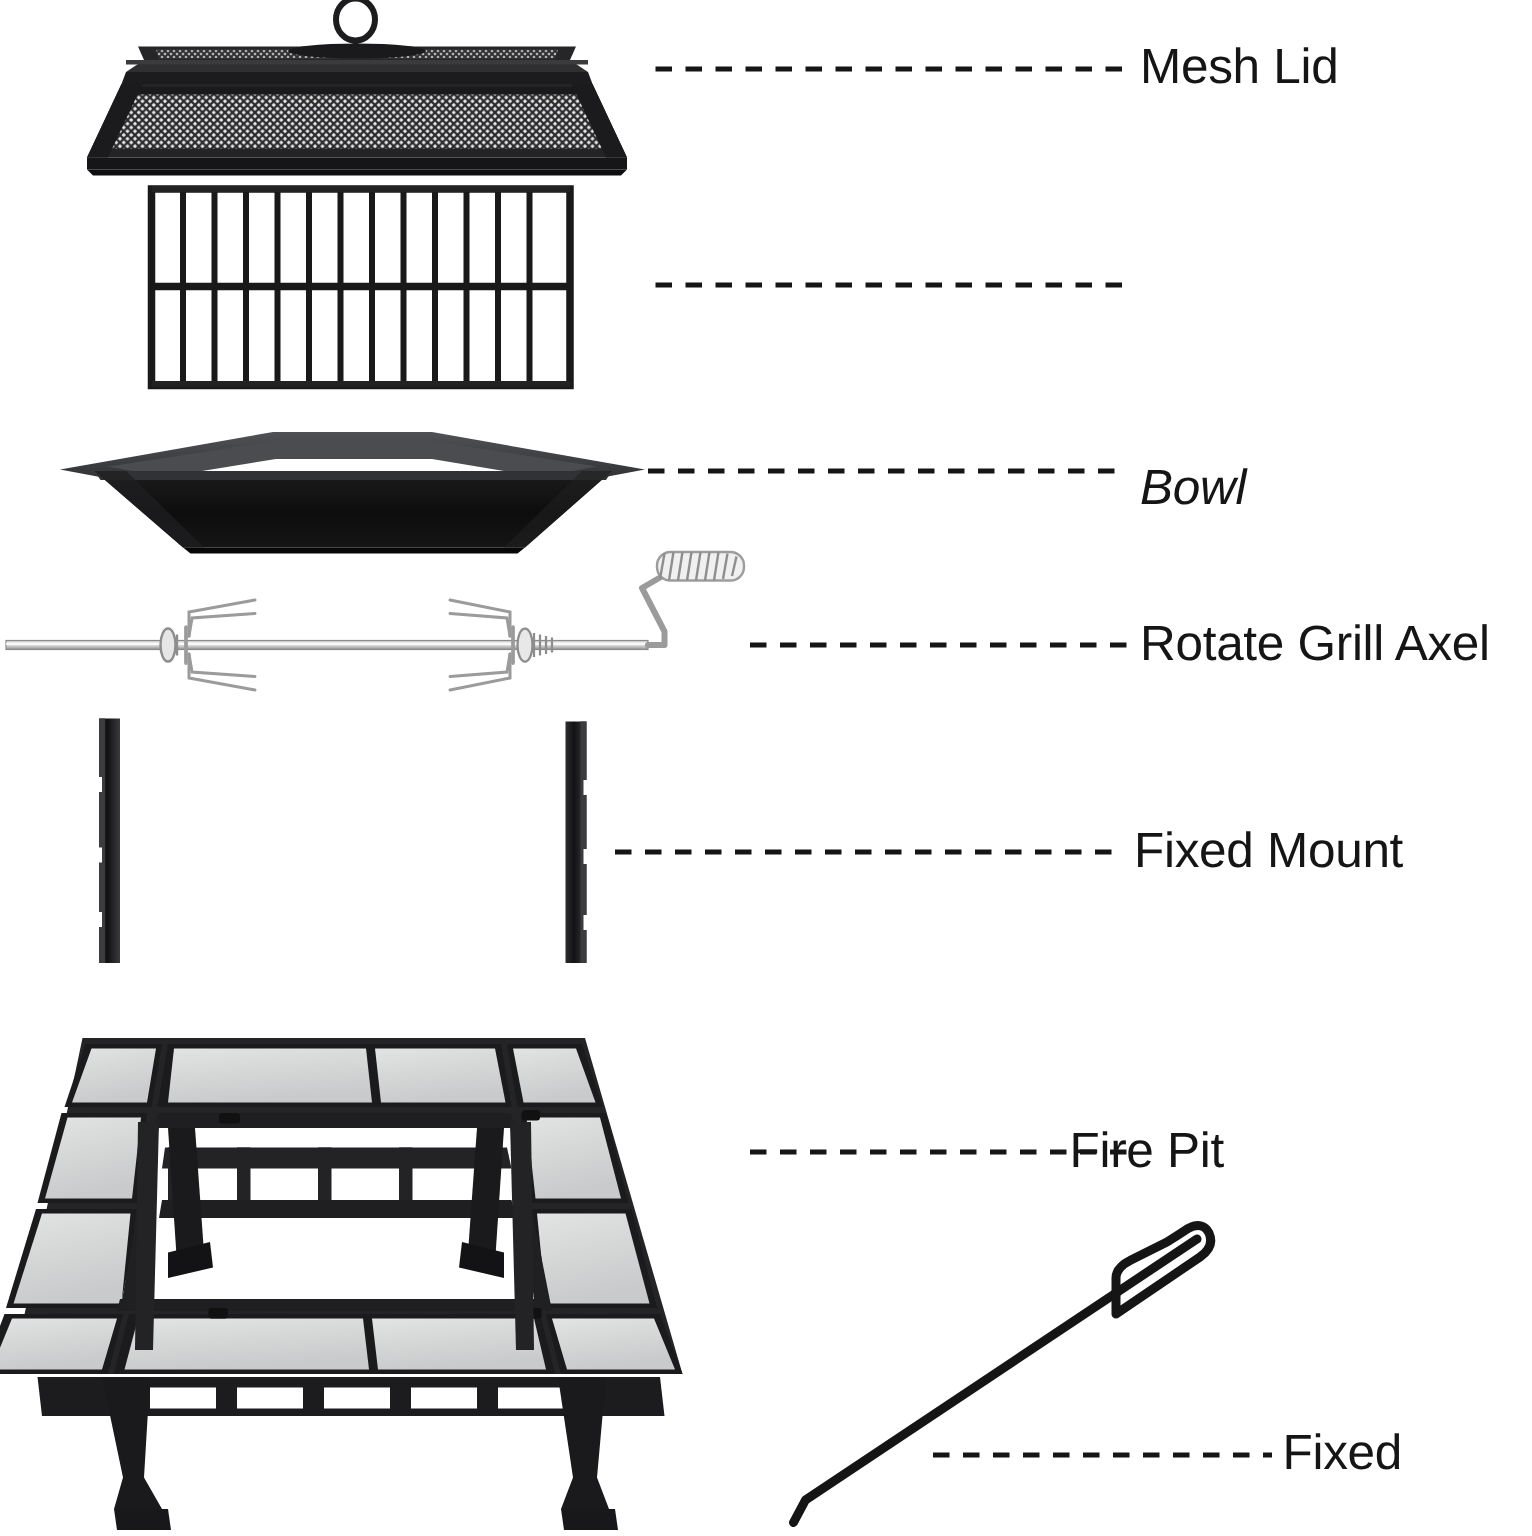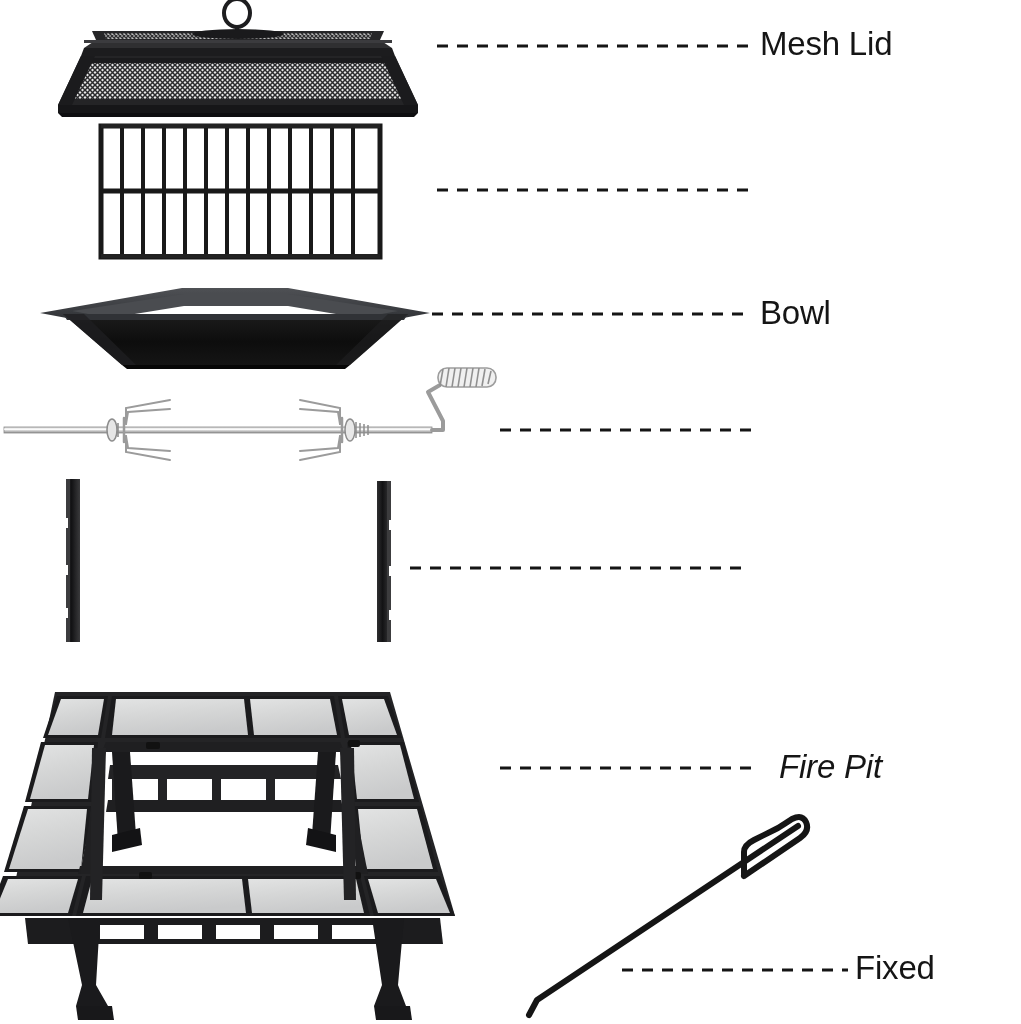--- a/index.html
+++ b/index.html
@@ -42,24 +42,24 @@
     font-weight: 400;
     color: #151515;
     white-space: nowrap;
     letter-spacing: -0.2px;
     line-height: 1;
     pointer-events: auto;
     text-align: right;
   }
   .label-mesh-lid   { left: 760px; top: 27px; }
   .label-log-grate  { left: 760px; top: 171px; }
-  .label-bowl       { left: 760px; top: 296px; }
+  .label-bowl       { left: 760px; top: 308px; font-style: italic; }
   .label-axel       { left: 760px; top: 412px; }
   .label-mount      { left: 756px; top: 550px; }
-  .label-firepit    { left: 779px; top: 750px; font-style: italic; }
+  .label-firepit    { left: 713px; top: 750px; }
   .label-poker      { left: 855px; top: 951px; }
 </style>
 </head>
 <body>
 
 <div id="diagram-root">
 
   <svg class="svg-layer" viewBox="0 0 1021 1024">
     <defs>
       <pattern id="meshPat" width="5" height="5" patternUnits="userSpaceOnUse">
@@ -314,17 +314,19 @@
       <line x1="500" y1="430" x2="752" y2="430"></line>
       <line x1="410" y1="568" x2="750" y2="568"></line>
       <line x1="500" y1="768" x2="752" y2="768"></line>
       <line x1="622" y1="970" x2="848" y2="970"></line>
     </g>
   </svg>
 
   <div class="label-layer">
     <div class="part-label label-mesh-lid">Mesh Lid</div>
     <div class="part-label label-bowl">Bowl</div>
+    <div class="part-label label-axel">Rotate Grill Axel</div>
+    <div class="part-label label-mount">Fixed Mount</div>
     <div class="part-label label-firepit">Fire Pit</div>
     <div class="part-label label-poker">Fixed</div>
   </div>
 
 </div>
 
 </body></html>

